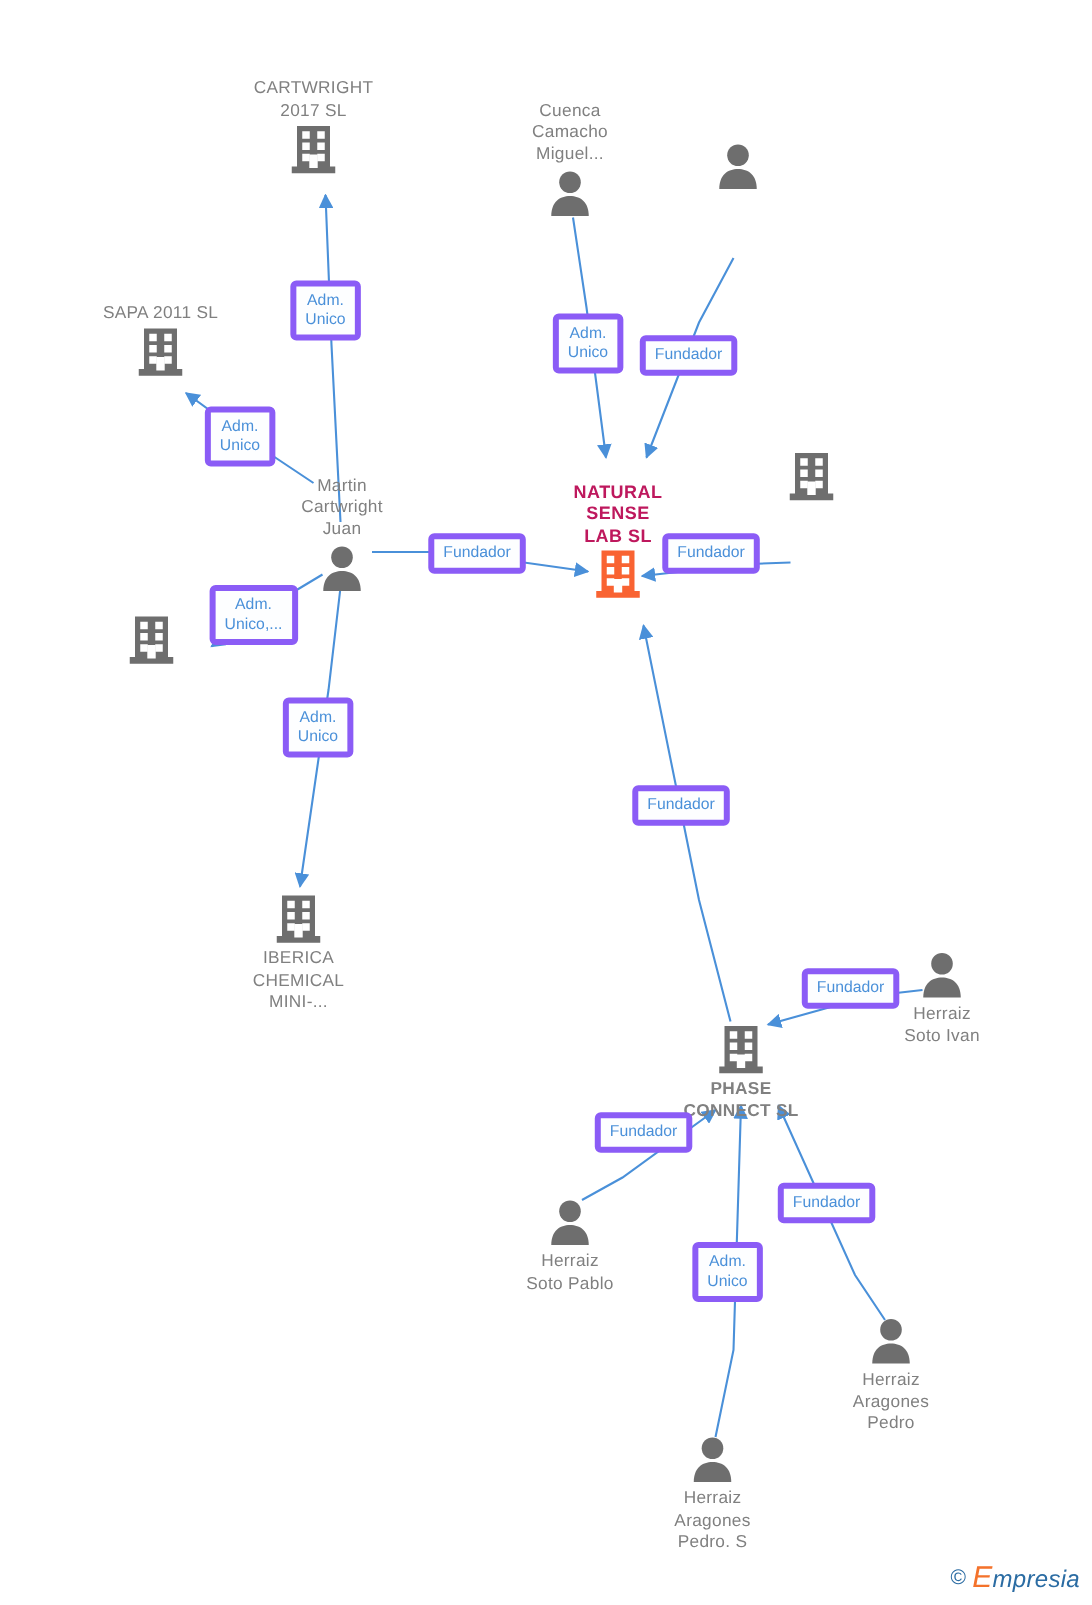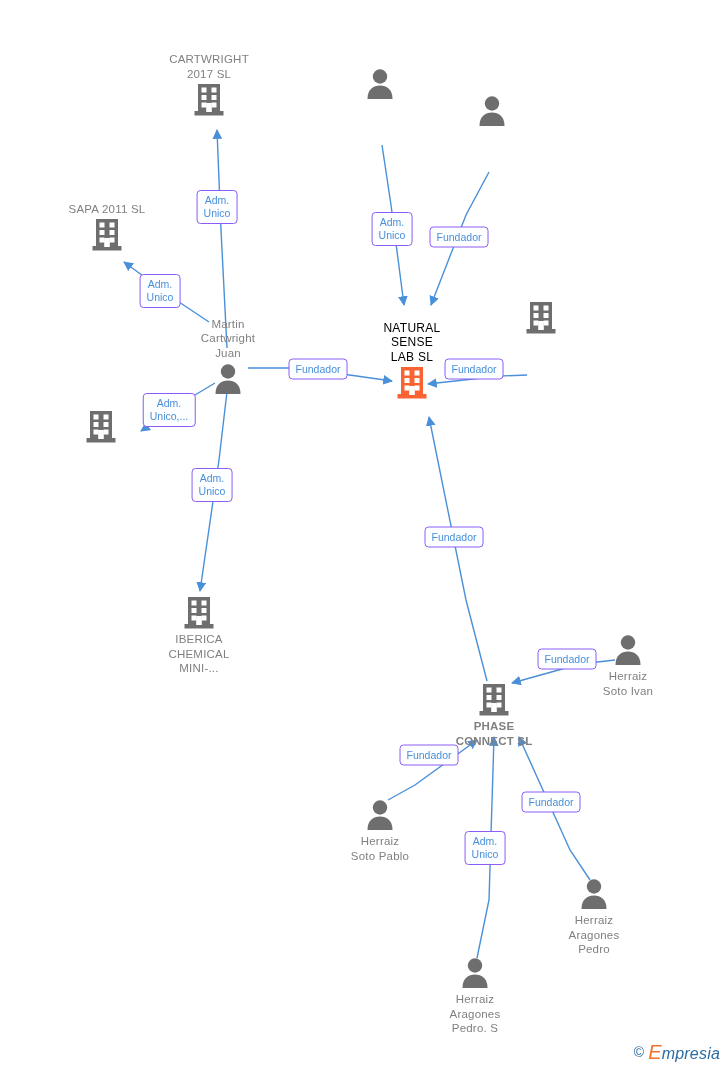--- a/index.html
+++ b/index.html
@@ -35,40 +35,40 @@
     font-size: 11.5px;
     line-height: 14.5px;
     letter-spacing: 0.2px;
   }
   .node .caption {
     display: block;
     white-space: pre-line;
   }
   .node.company .caption { }
   .node.focus .caption {
-    font-weight: normal;
-    color: #000000;
+    font-weight: bold;
+    color: #be185d;
     font-size: 12px;
     letter-spacing: 0.3px;
   }
   .node .glyph {
     display: block;
     width: 120px;
     height: 34px;
     line-height: 0;
   }
   .node .glyph svg { display: inline-block; }
   .node.label-above .caption { margin-bottom: 2px; }
   .node.label-below .caption { margin-top: 2px; }
 
   .edge-label {
     position: absolute;
     transform: translate(-50%, -50%);
     background: #fdfeff;
-    border: 1px solid #8b5cf6;
+    border: 4px solid #8b5cf6;
     border-radius: 4px;
     color: #4a90d9;
     font-size: 10.5px;
     line-height: 13px;
     text-align: center;
     padding: 3px 6px 3px 6px;
     white-space: pre-line;
     box-sizing: border-box;
   }
 
@@ -148,20 +148,23 @@
             <rect x="7.5" y="4.5" width="5" height="5" fill="#fff"></rect>
             <rect x="17.5" y="4.5" width="5" height="5" fill="#fff"></rect>
             <rect x="7.5" y="12" width="5" height="5" fill="#fff"></rect>
             <rect x="17.5" y="12" width="5" height="5" fill="#fff"></rect>
             <rect x="7.5" y="19.5" width="5" height="5" fill="#fff"></rect>
             <rect x="17.5" y="19.5" width="5" height="5" fill="#fff"></rect>
             <rect x="12.2" y="20" width="5.6" height="9" fill="#fff"></rect>
           </svg></span>
       </div>
       <div class="node person label-above" style="left: 380px; top: 66.5px;">
+        <span class="caption">Cuenca
+Camacho
+Miguel...</span>
         <span class="glyph"><svg width="30" height="34" viewBox="0 0 30 34" aria-hidden="true">
             <circle cx="15" cy="9.5" r="7.2" fill="#6e6e6e"></circle>
             <path d="M2.5 32 C2.5 22.5 8.2 18.6 15 18.6 C21.8 18.6 27.5 22.5 27.5 32 Z" fill="#6e6e6e"></path>
           </svg></span>
       </div>
       <div class="node person label-above" style="left: 492px; top: 93.5px;">
         <span class="glyph"><svg width="30" height="34" viewBox="0 0 30 34" aria-hidden="true">
             <circle cx="15" cy="9.5" r="7.2" fill="#6e6e6e"></circle>
             <path d="M2.5 32 C2.5 22.5 8.2 18.6 15 18.6 C21.8 18.6 27.5 22.5 27.5 32 Z" fill="#6e6e6e"></path>
           </svg></span>

